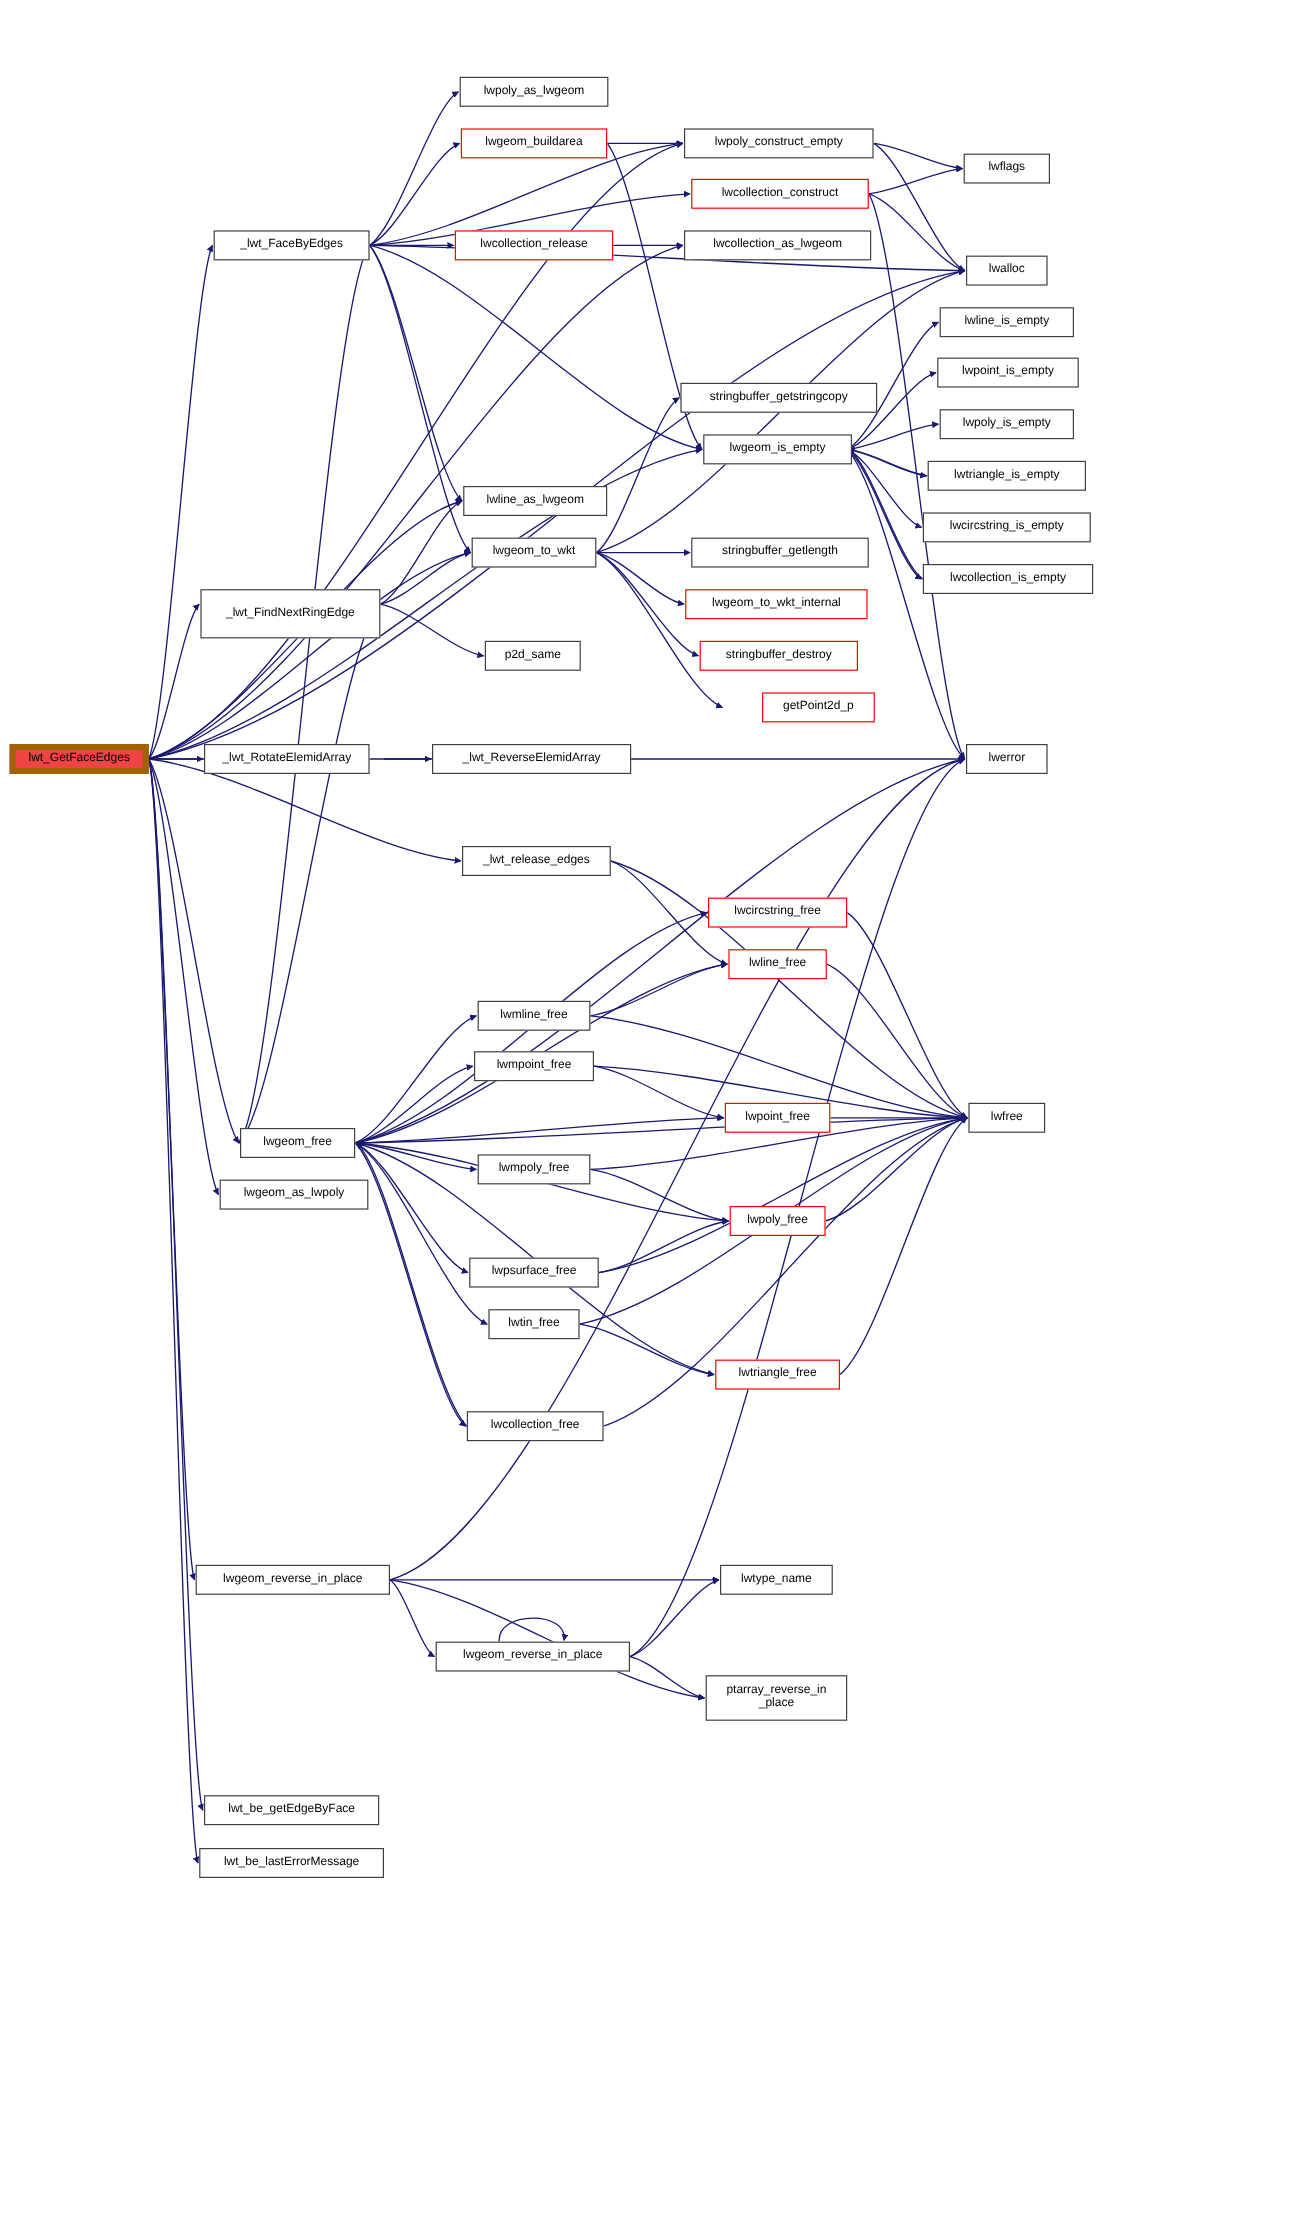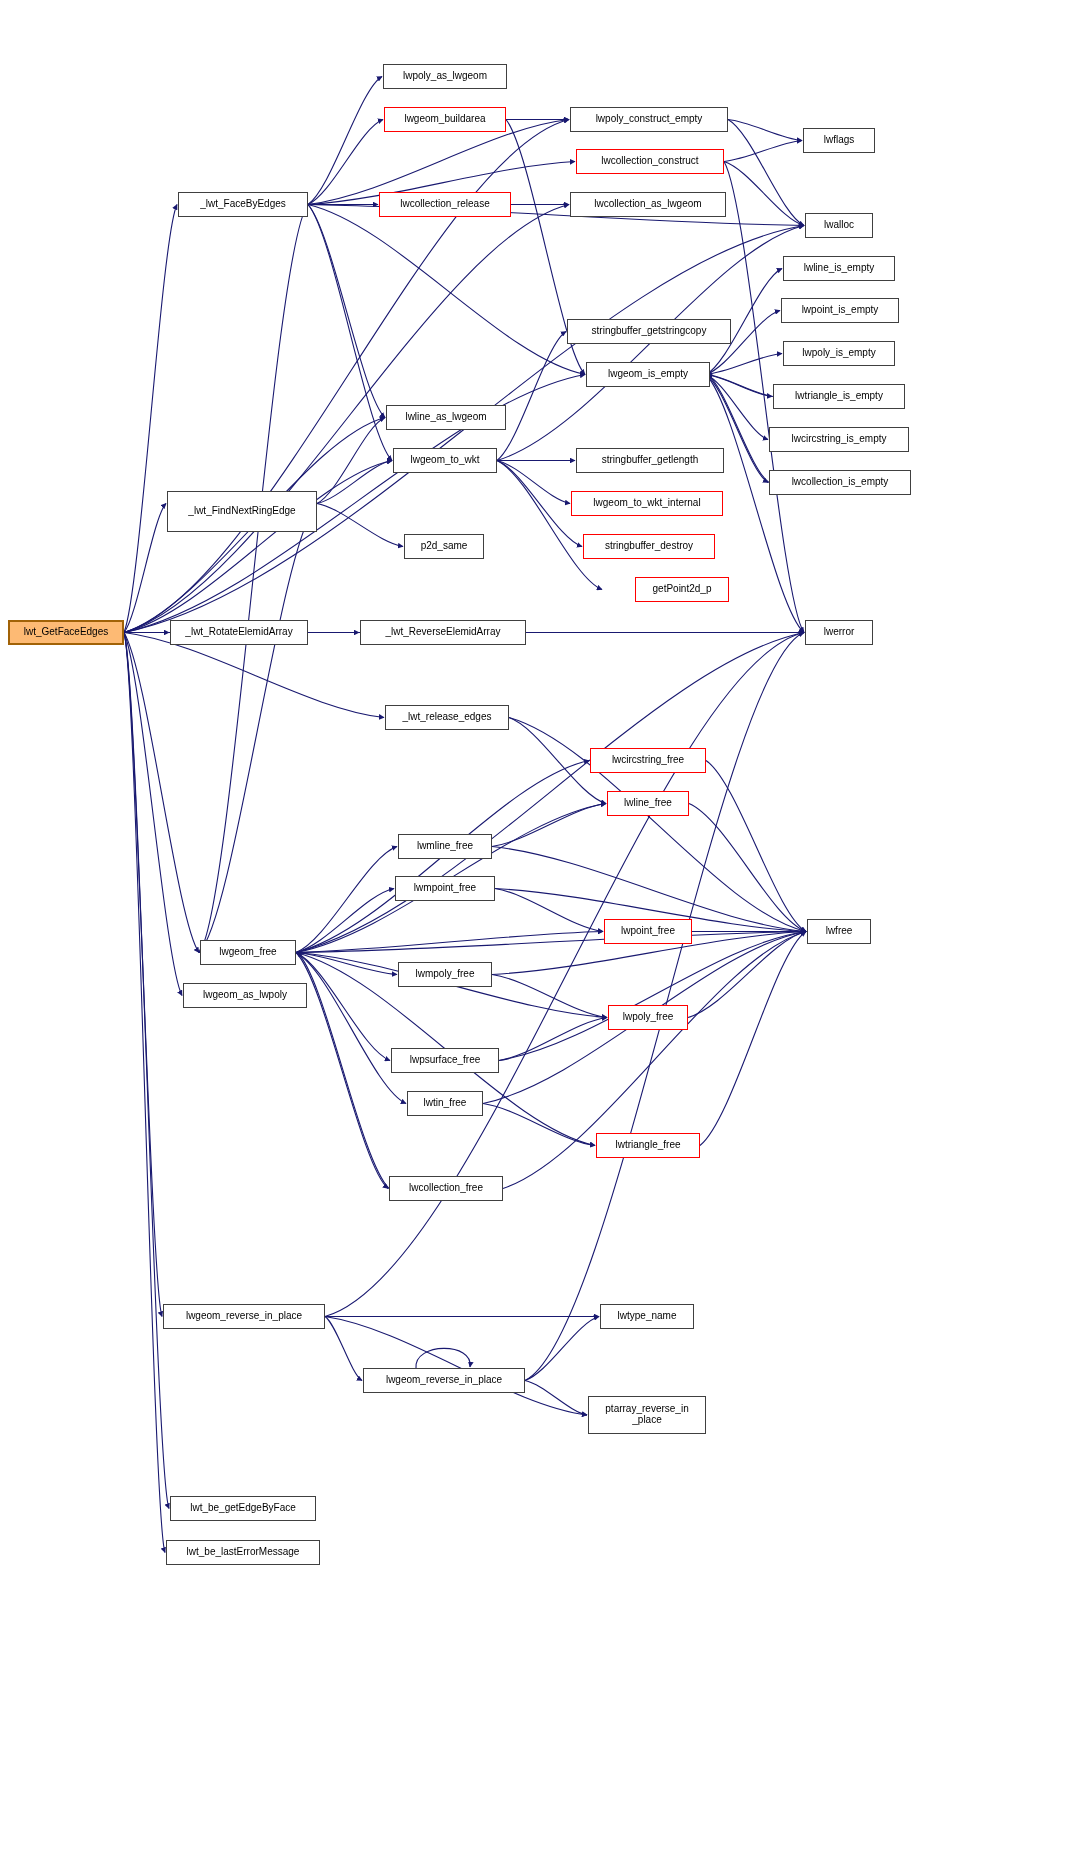--- a/index.html
+++ b/index.html
@@ -36,22 +36,22 @@
     color: #000000;
     font-size: 10px;
     line-height: 1.08;
     white-space: pre;
     z-index: 5;
   }
   .node.red {
     border: 1px solid #ff0000;
   }
   .node.root {
-    background: #fdba74;
-    border: 2px solid #a16207;
+    background: #ef4444;
+    border: 5px solid #a16207;
   }
 </style>
 </head>
 <body>
 
 <div id="canvas">
   <svg id="edge-layer" viewBox="0 0 1084 1857" width="1084" height="1857">
     <defs>
       <marker id="arrow" viewBox="0 0 10 10" refX="9" refY="5" markerWidth="5.2" markerHeight="5.2" orient="auto-start-reverse">
         <path d="M 0 0 L 10 5 L 0 10 z" fill="#191970"></path>

